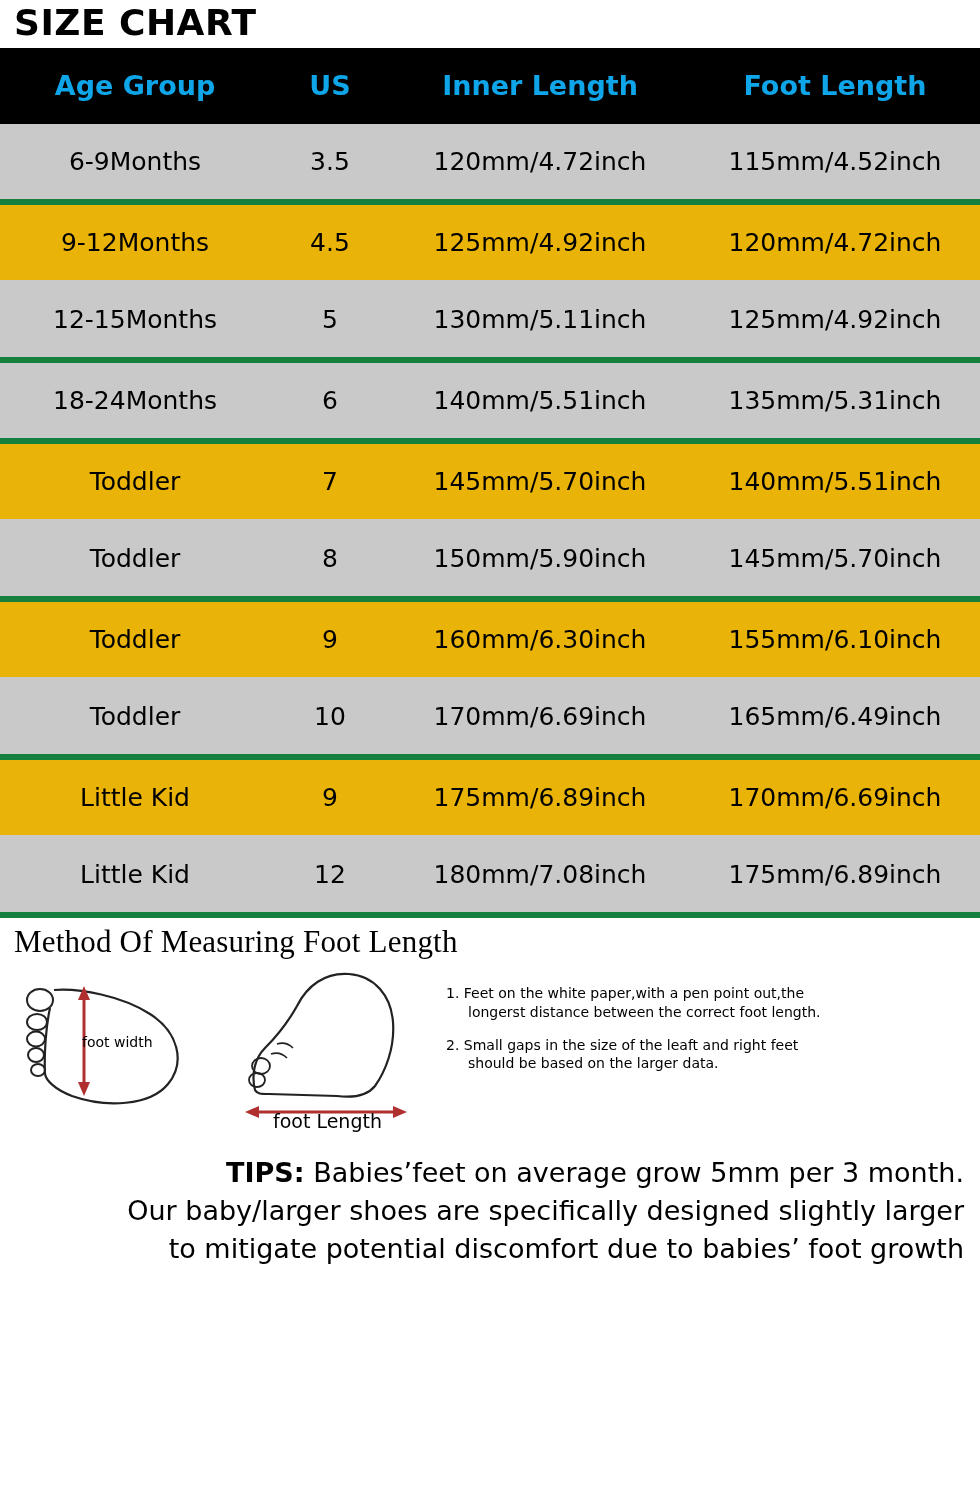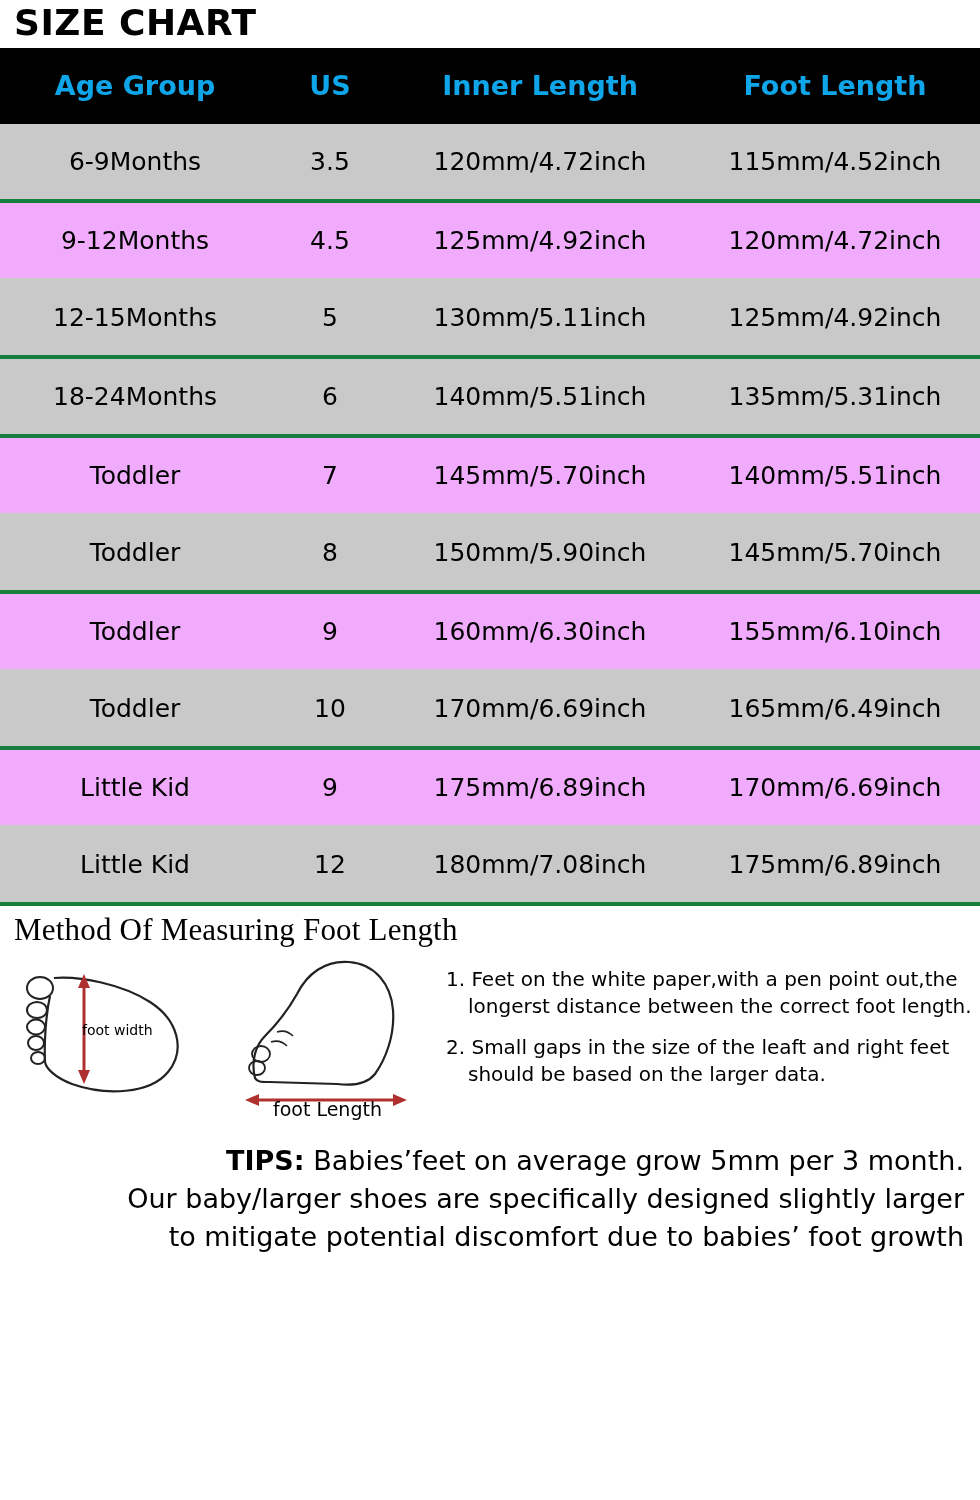--- a/index.html
+++ b/index.html
@@ -51,24 +51,24 @@
     vertical-align: middle;
     text-align: center;
     font-family: "DejaVu Sans", sans-serif;
   }
   tbody td {
     height: 75px;
     vertical-align: middle;
     text-align: center;
     font-size: 25px;
     font-family: "DejaVu Sans", sans-serif;
-    border-bottom: 4px solid #15803d;
+    border-bottom: 6px solid #15803d;
   }
   tbody tr.odd td { background: #c9c9c9; }
-  tbody tr.even td { background: #f0abfc; }
+  tbody tr.even td { background: #eab308; }
   tbody tr.even td { border-bottom: 2px solid #c9c9c9; }
 
   col.c-age { width: 270px; }
   col.c-us  { width: 120px; }
   col.c-inner { width: 300px; }
   col.c-foot { width: 290px; }
 
   
   td.shift-up { padding-bottom: 10px; }
   td.shift-dn { padding-top: 10px; }
@@ -98,22 +98,22 @@
     flex: 0 0 215px;
     position: relative;
     height: 180px;
   }
   .instructions {
     flex: 1 1 auto;
     padding-left: 6px;
     padding-top: 8px;
   }
   .instructions p {
-    margin: 8px 0 14px 0;
-    font-size: 20px;
+    margin: 14px 0 14px 0;
+    font-size: 14px;
     line-height: 1.35;
     font-family: "DejaVu Sans", sans-serif;
   }
   .instructions p .ind { display: block; padding-left: 22px; }
 
   .lbl-footwidth {
     position: absolute;
     left: 72px;
     top: 72px;
     font-size: 14px;

